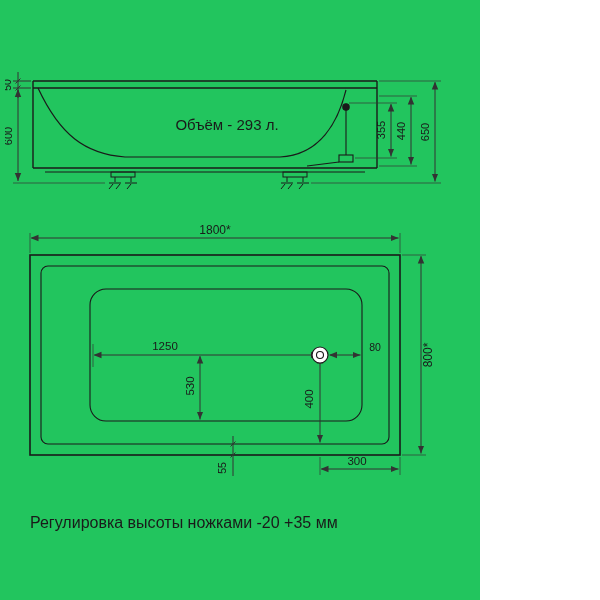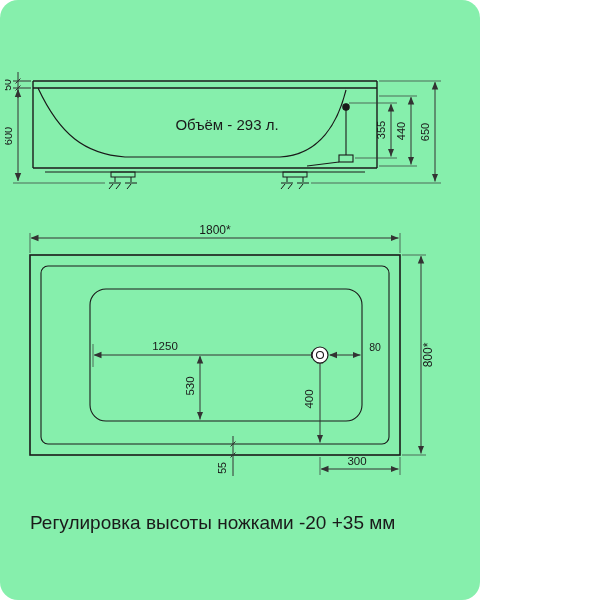--- a/index.html
+++ b/index.html
@@ -1,22 +1,22 @@
 <!DOCTYPE html>
 <html><head>
 <meta charset="utf-8">
 <style>
   html,body{margin:0;padding:0;background:#fff;}
   body{font-family:"Liberation Sans",sans-serif;}
-  .canvas{position:relative;width:480px;height:600px;background:#86efac;overflow:hidden;border-radius:18px;}
+  .canvas{position:relative;width:480px;height:600px;background:#22c55e;overflow:hidden;}
   svg text{font-family:"Liberation Sans",sans-serif;fill:#1a1a1a;}
   .drawing{position:absolute;}
   #side-view{left:5px;top:60px;}
   #top-view{left:5px;top:222px;}
-  .notes{position:absolute;left:30px;top:512px;font-size:19px;color:#1a1a1a;line-height:22px;}
+  .notes{position:absolute;left:30px;top:512px;font-size:16px;color:#1a1a1a;line-height:22px;}
   .features{position:absolute;left:486px;top:14px;width:114px;display:flex;flex-direction:column;align-items:center;}
   .feature{display:flex;flex-direction:column;align-items:center;margin-bottom:13px;}
   .badge{width:52px;height:52px;border:2.5px solid #131313;border-radius:0 50% 50% 50%;background:#fff;
          display:flex;align-items:center;justify-content:center;box-sizing:border-box;}
   .badge svg{width:30px;height:30px;fill:none;stroke:#131313;stroke-width:1.6;stroke-linecap:round;stroke-linejoin:round;}
   .feature-label{margin-top:5px;font-size:7px;letter-spacing:.4px;color:#2e3338;white-space:nowrap;text-align:center;}
 </style>
 </head>
 <body>
 

